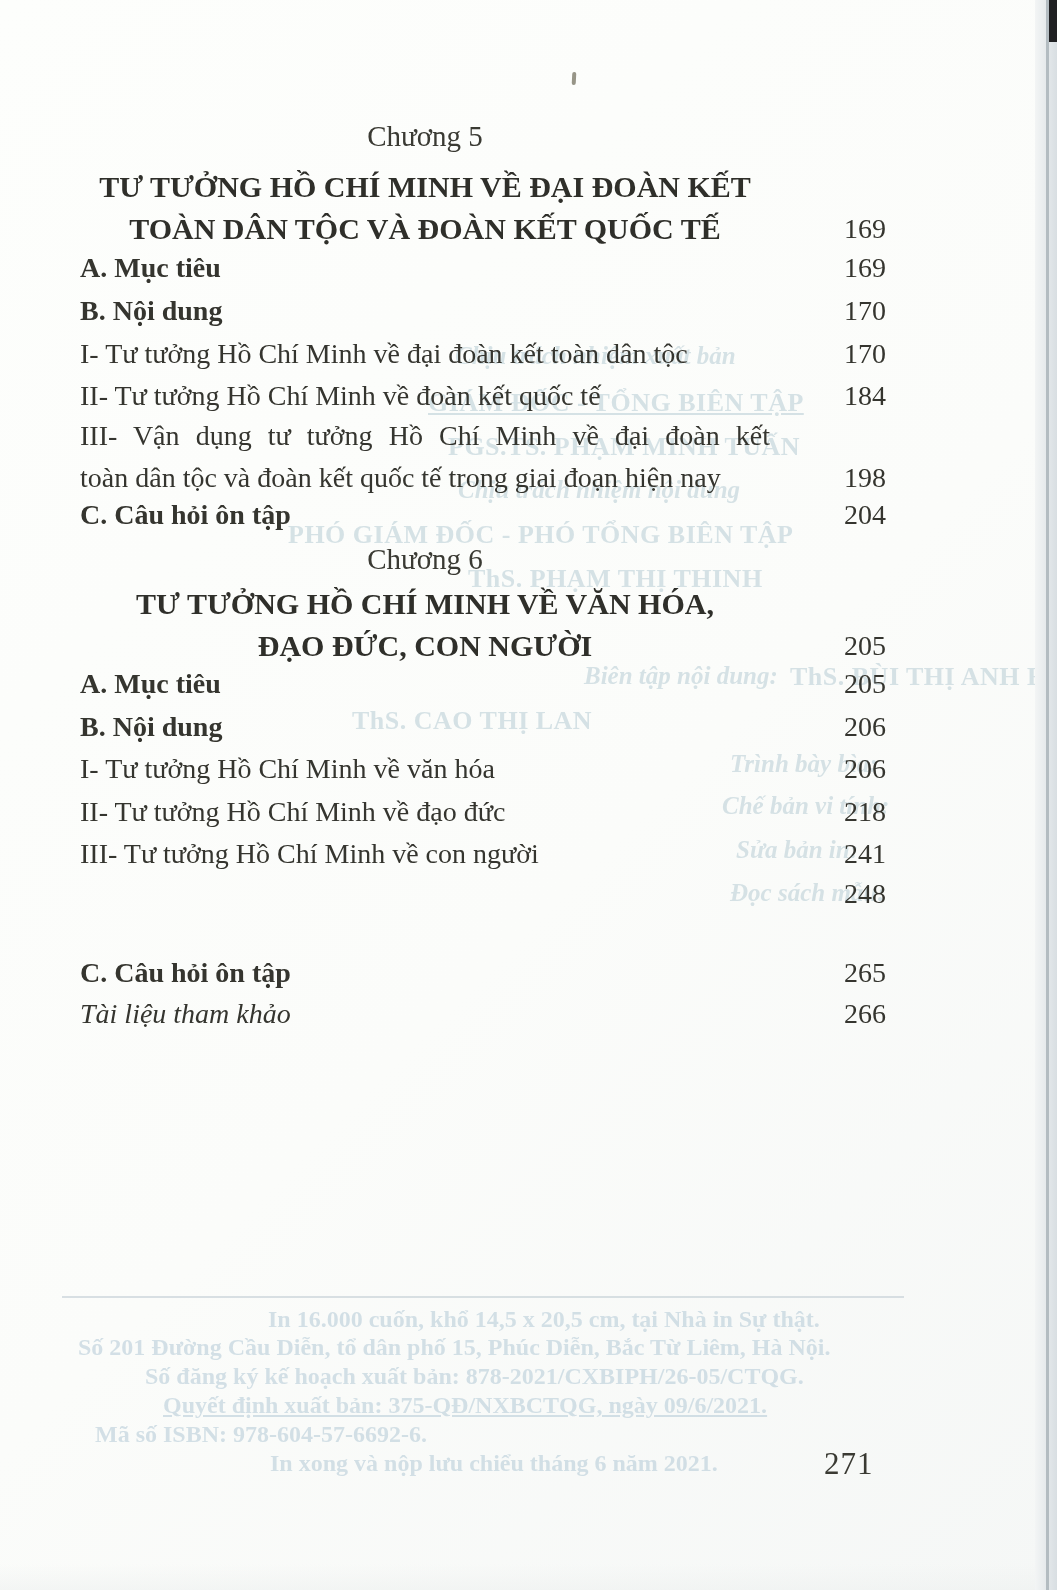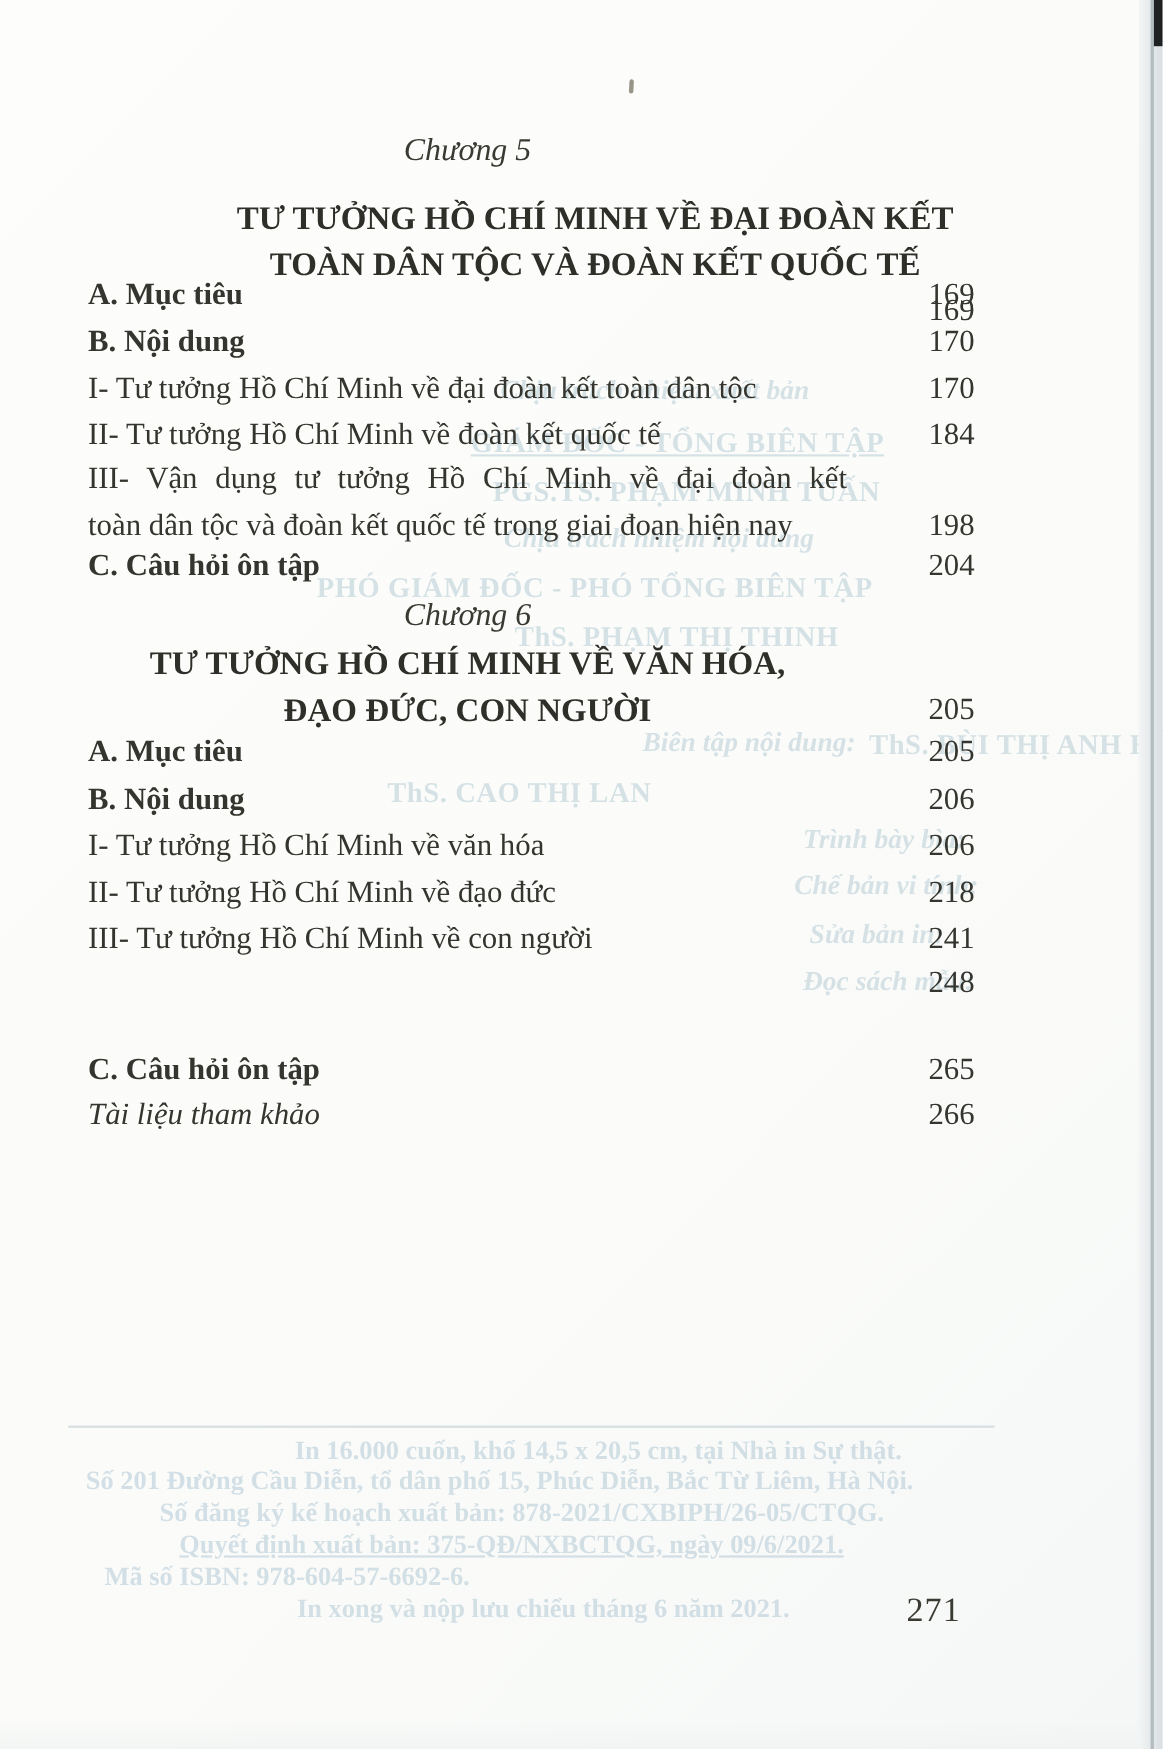--- a/index.html
+++ b/index.html
@@ -9,21 +9,21 @@
   .page{position:absolute;inset:0;}
   
   .toc-row{position:absolute;left:80px;width:806px;display:flex;align-items:flex-end;
            font-size:28px;line-height:42px;color:#35352f;}
   .toc-label{width:690px;}
   .nowrap{white-space:nowrap;}
   .toc-page{margin-left:auto;align-self:flex-end;font-size:28px;color:#35352f;}
   .bold{font-weight:700;}
   .italic{font-style:italic;}
   .chapter-label{position:absolute;left:80px;width:690px;text-align:center;
-                 font-style:italic;font-size:29px;color:#3a3a33;}
+                 font-size:29px;color:#3a3a33;}
   .head-titles{width:690px;text-align:center;font-weight:700;font-size:30px;line-height:42px;color:#2f2f2a;}
   .jline{text-align:justify;text-align-last:justify;}
   
   .ghost{position:absolute;color:#b7ccd4;opacity:.55;filter:blur(.4px);white-space:nowrap;}
   .g-caps{font-weight:700;font-size:26px;letter-spacing:.5px;}
   .g-it{font-style:italic;font-weight:700;font-size:25px;}
   .g-foot{font-size:24px;font-weight:600;color:#b3c9d6;}
   .ghost-rule{position:absolute;left:62px;top:1296px;width:842px;height:2px;
               background:#c9d3d9;opacity:.7;}
   
@@ -54,21 +54,21 @@
   <div class="ghost g-it" style="left:584px;top:662px;text-align:center;">Biên tập nội dung:</div>
   <div class="ghost g-caps" style="left:790px;top:662px;">ThS. BÙI THỊ ANH HỒNG</div>
   <div class="ghost g-caps" style="left:352px;top:706px;">ThS. CAO THỊ LAN</div>
   <div class="ghost g-it" style="left:730px;top:750px;">Trình bày bìa:</div>
   <div class="ghost g-it" style="left:722px;top:792px;">Chế bản vi tính:</div>
   <div class="ghost g-it" style="left:736px;top:836px;">Sửa bản in:</div>
   <div class="ghost g-it" style="left:730px;top:879px;">Đọc sách mẫu:</div>
 
   <div class="chapter-label" style="top:120px;">Chương 5</div>
 
-  <div class="toc-row" style="top:178px;flex-direction:column;">
+  <div class="toc-row" style="top:166px;">
     <div class="head-titles">
       <div>TƯ TƯỞNG HỒ CHÍ MINH VỀ ĐẠI ĐOÀN KẾT</div>
       <div>TOÀN DÂN TỘC VÀ ĐOÀN KẾT QUỐC TẾ</div>
     </div>
     <div class="toc-page">169</div>
   </div>
 
   <div class="toc-row" style="top:247px;">
     <div class="toc-label nowrap bold">A. Mục tiêu</div>
     <div class="toc-page">169</div>

